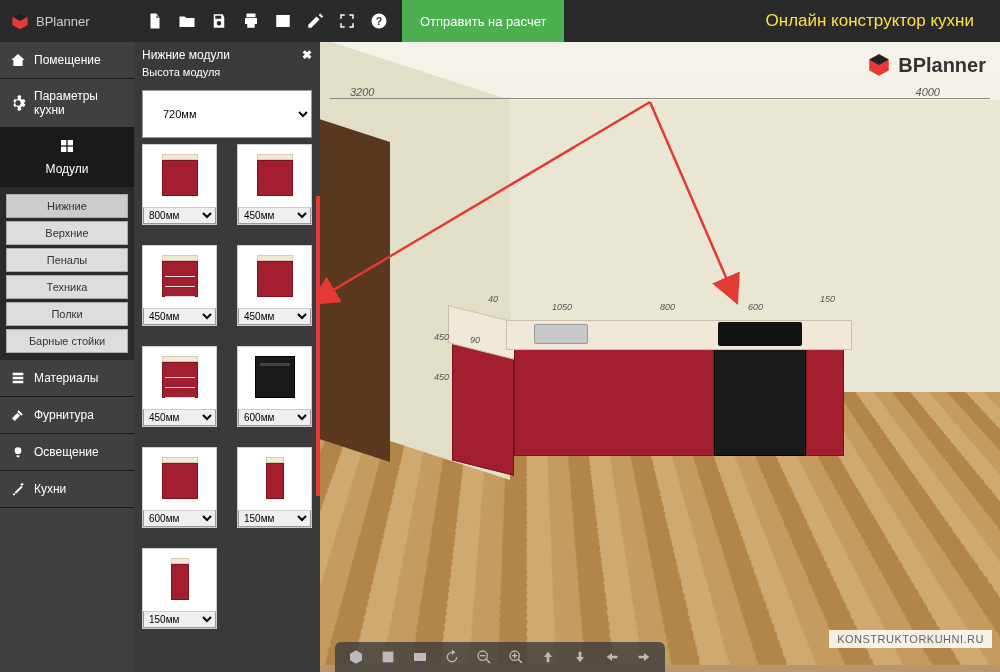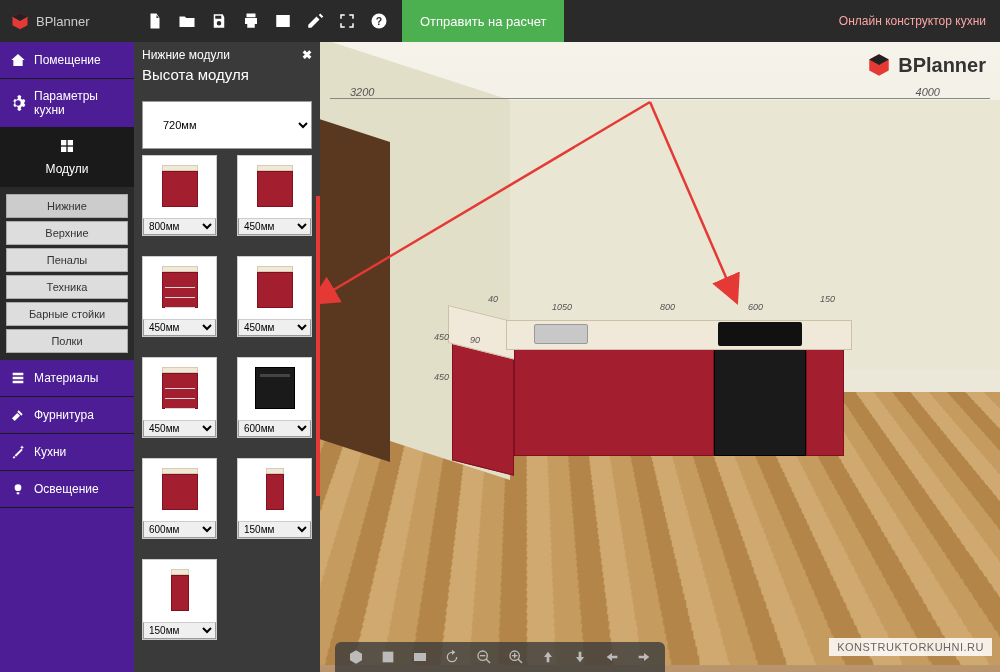--- a/index.html
+++ b/index.html
@@ -7,50 +7,50 @@
 
 
 .topbar { height: 42px; background: #2a2a2a; display: flex; align-items: center; color: #fff; position: relative; z-index: 10; }
 .logo-area { width: 134px; display: flex; align-items: center; padding-left: 10px; gap: 6px; }
 .logo-cube { width: 20px; height: 20px; }
 .logo-text { font-size: 13px; color: #ccc; }
 .tool-icons { display: flex; align-items: center; gap: 2px; margin-left: 6px; }
 .tool-icon { width: 30px; height: 42px; display: flex; align-items: center; justify-content: center; cursor: pointer; }
 .tool-icon svg { width: 18px; height: 18px; fill: #fff; }
 .send-btn { background: #4CAF50; color: #fff; padding: 0 18px; height: 42px; display: flex; align-items: center; font-size: 13px; cursor: pointer; margin-left: 8px; }
-.title-right { position: absolute; right: 14px; font-size: 12px; color: #fca5a5; }
-
-
-.sidebar { position: absolute; left: 0; top: 42px; width: 134px; bottom: 0; background: #4c1d95; color: #fff; z-index: 8; }
+.title-right { position: absolute; right: 26px; font-size: 17px; color: #fde047; }
+
+
+.sidebar { position: absolute; left: 0; top: 42px; width: 134px; bottom: 0; background: #404040; color: #fff; z-index: 8; }
 .side-item { display: flex; align-items: center; gap: 8px; padding: 10px 10px; font-size: 12px; cursor: pointer; border-bottom: 1px solid #1a1a1a; }
 .side-item.active { background: #1a1a1a; flex-direction: column; }
 .side-item svg { width: 16px; height: 16px; fill: #fff; flex-shrink: 0; }
 .sub-items { background: #2a2a2a; padding: 4px 6px; }
 .sub-btn { background: #ddd; color: #333; font-size: 11px; padding: 5px 4px; margin: 3px 0; cursor: pointer; text-align: center; border: 1px solid #aaa; }
 .sub-btn.active { background: #ccc; }
 
 
 .panel { position: absolute; left: 134px; top: 42px; width: 186px; bottom: 0; background: #3a3a3a; z-index: 7; padding: 6px 8px; overflow: hidden; }
 .panel-header { color: #fff; font-size: 12px; display: flex; justify-content: space-between; align-items: center; margin-bottom: 4px; }
 .panel-close { cursor: pointer; font-weight: bold; }
-.panel-sub { color: #fff; font-size: 15px; margin-bottom: 18px; }
+.panel-sub { color: #fff; font-size: 11px; margin-bottom: 12px; }
 .height-select { width: 100%; font-size: 11px; padding: 16px; margin-bottom: 6px; background: #fff; border: 1px solid #999; }
 .module-grid { display: grid; grid-template-columns: 1fr 1fr; gap: 20px; }
 .module-card { background: #fff; border: 1px solid #ccc; cursor: pointer; }
 .module-thumb { height: 60px; display: flex; align-items: center; justify-content: center; background: #fff; position: relative; }
 .module-select { width: 100%; font-size: 10px; padding: 1px; border: 1px solid #999; border-top: 1px solid #ccc; }
 .scroll-indicator { position: absolute; right: 0; top: 154px; width: 4px; height: 300px; background: #e53935; }
 
 
 .viewport { position: absolute; left: 320px; right: 0; top: 42px; bottom: 0; background: linear-gradient(180deg, #f5f3ea 0%, #eae6d8 58%, #d8d4c6 58.2%, #b8946c 100%); overflow: hidden; }
 .vp-logo { position: absolute; right: 14px; top: 10px; display: flex; align-items: center; gap: 6px; }
 .vp-logo-text { font-size: 20px; font-weight: 600; color: #333; }
 .dims-top { position: absolute; top: 44px; left: 0; right: 0; display: flex; justify-content: space-between; padding: 0 60px 0 30px; font-size: 11px; color: #555; font-style: italic; }
 .dim-line { border-top: 1px solid #888; position: absolute; top: 56px; left: 10px; right: 10px; }
-.watermark { position: absolute; right: 8px; bottom: 16px; background: rgba(255,255,255,0.85); color: #666; font-size: 11px; padding: 3px 8px; letter-spacing: 0.5px; }
+.watermark { position: absolute; right: 8px; bottom: 24px; background: rgba(255,255,255,0.85); color: #666; font-size: 11px; padding: 3px 8px; letter-spacing: 0.5px; }
 
 
 .view-toolbar { position: absolute; bottom: 0; left: 50%; transform: translateX(-50%); background: rgba(60,60,60,0.8); border-radius: 6px 6px 0 0; padding: 4px 10px; display: flex; gap: 10px; z-index: 6; }
 .view-btn { width: 22px; height: 22px; display: flex; align-items: center; justify-content: center; cursor: pointer; }
 .view-btn svg { width: 16px; height: 16px; fill: #bbb; }
 
 
 .scene { position: absolute; left: 0; right: 0; top: 0; bottom: 0; }
 .wall-left { position: absolute; left: 0; top: 58px; width: 190px; height: 380px; background: #e2dfc9; transform: skewY(18deg); transform-origin: top right; }
 .wall-back { position: absolute; left: 150px; right: 0; top: 58px; height: 270px; background: #e9e6d3; }
@@ -156,47 +156,47 @@
         <rect x="3" y="13" width="8" height="8"></rect>
         <rect x="13" y="13" width="8" height="8"></rect>
       </svg>
     <span>Модули</span>
   </div>
   <div class="sub-items">
     <div class="sub-btn active">Нижние</div>
     <div class="sub-btn">Верхние</div>
     <div class="sub-btn">Пеналы</div>
     <div class="sub-btn">Техника</div>
+    <div class="sub-btn">Полки</div>
     <div class="sub-btn">Барные стойки</div>
-    <div class="sub-btn">Полки</div>
   </div>
   <div class="side-item">
     <svg viewBox="0 0 24 24">
         <path d="M4 4h16v4H4zm0 6h16v4H4zm0 6h16v4H4z"></path>
       </svg>
     <span>Материалы</span>
   </div>
   <div class="side-item">
     <svg viewBox="0 0 24 24">
         <path d="M13 5l6 6-2 2-6-6zm-2 4L3 17l4 4 8-8z"></path>
       </svg>
     <span>Фурнитура</span>
-  </div>
-  <div class="side-item">
-    <svg viewBox="0 0 24 24">
-        <path d="M7 17l10-10 2 2L9 19zm-3 3l2-2 2 2-2 2zM18 2l1 2 2 1-2 1-1 2-1-2-2-1 2-1z"></path>
-      </svg>
-    <span>Кухни</span>
   </div>
   <div class="side-item">
     <svg viewBox="0 0 24 24">
         <circle cx="12" cy="10" r="5"></circle>
         <path d="M10 17h4v3h-4zM12 1v3M4 10H1M23 10h-3M5 4l2 2M19 4l-2 2"></path>
       </svg>
     <span>Освещение</span>
+  </div>
+  <div class="side-item">
+    <svg viewBox="0 0 24 24">
+        <path d="M7 17l10-10 2 2L9 19zm-3 3l2-2 2 2-2 2zM18 2l1 2 2 1-2 1-1 2-1-2-2-1 2-1z"></path>
+      </svg>
+    <span>Кухни</span>
   </div>
 </div>
 
 <div class="panel">
   <div class="panel-header">
     <span>Нижние модули</span>
     <span class="panel-close">✖</span>
   </div>
   <div class="panel-sub">Высота модуля</div>
   <select class="height-select">

